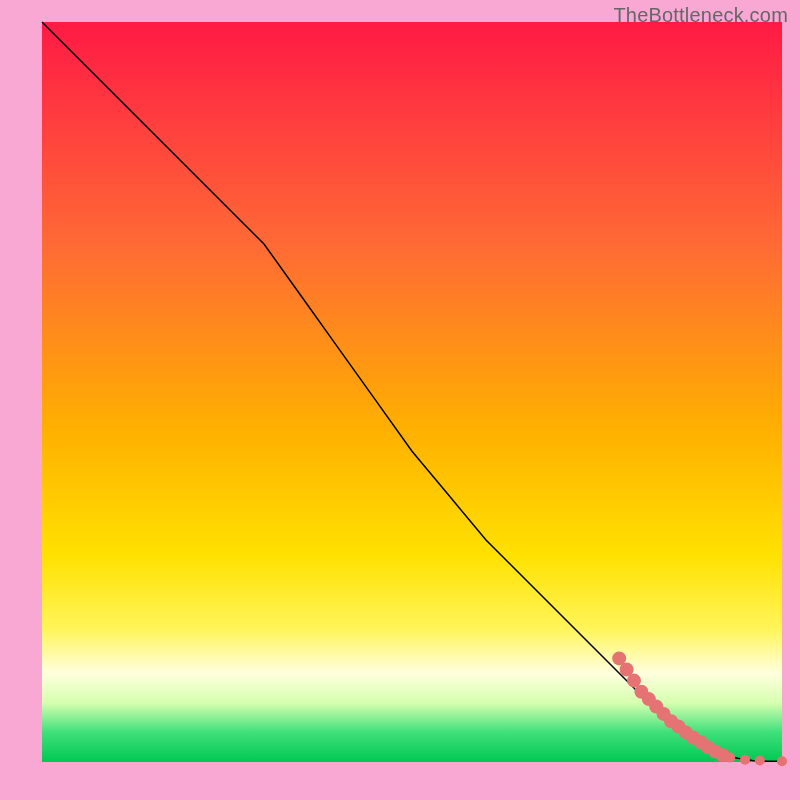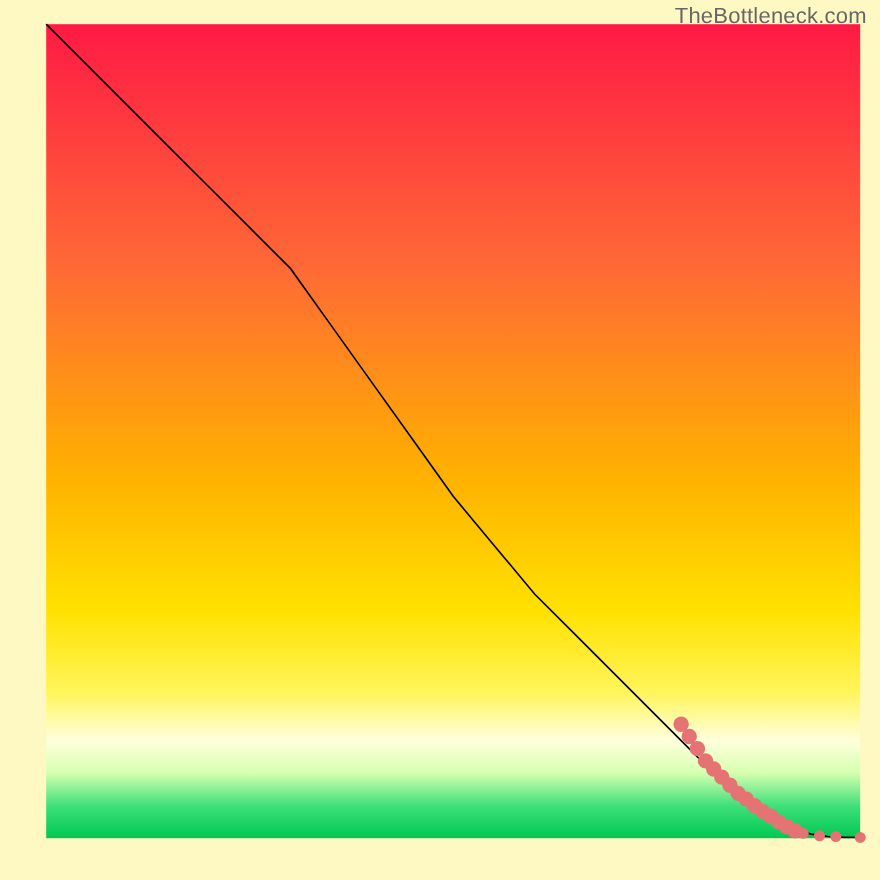--- a/index.html
+++ b/index.html
@@ -8,21 +8,21 @@
     width: 800px;
     height: 800px;
     overflow: hidden;
     background: #fff;
     font-family: Arial, Helvetica, sans-serif;
   }
   .frame {
     position: relative;
     width: 800px;
     height: 800px;
-    background: #fef9c3;
+    background: #f9a8d4;
   }
   .plot {
     position: absolute;
     left: 42px;
     top: 22px;
     width: 740px;
     height: 740px;
     
     background: linear-gradient(
       to bottom,

